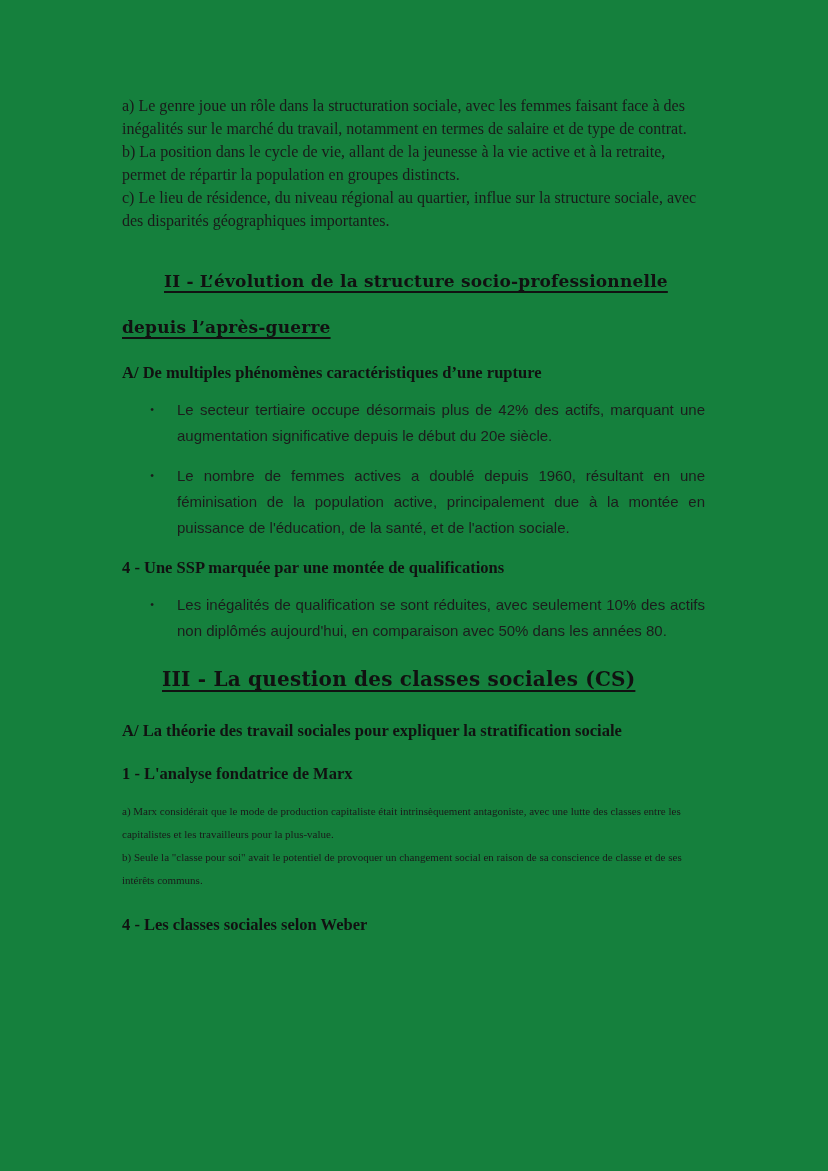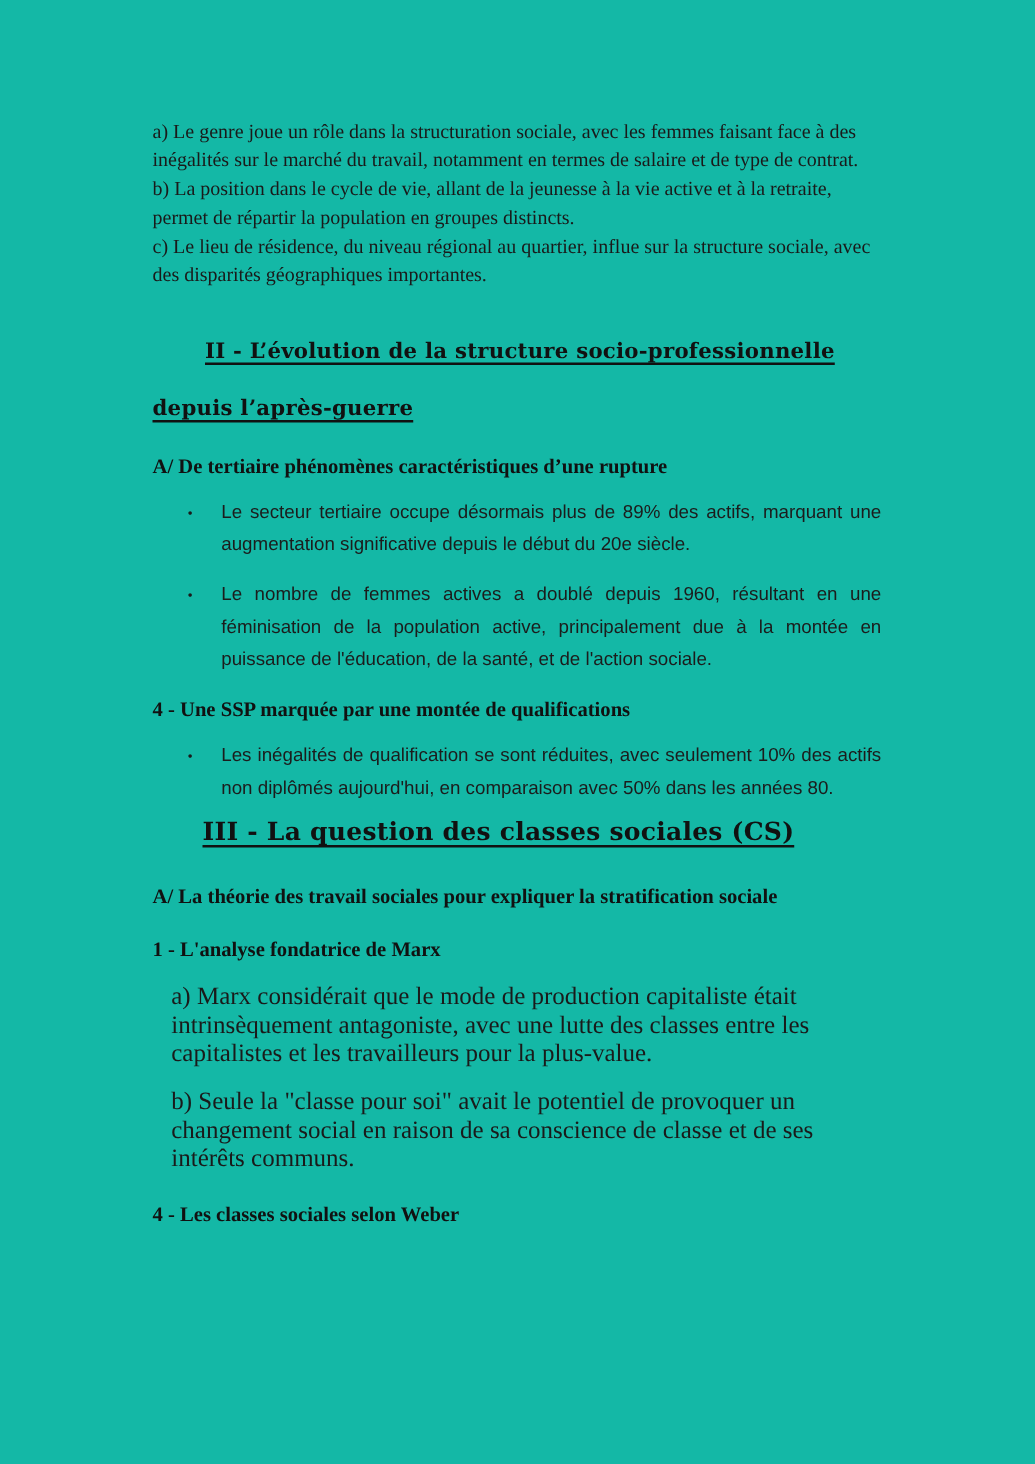--- a/index.html
+++ b/index.html
@@ -4,21 +4,21 @@
 <style>
   html, body {
     margin: 0;
     padding: 0;
     background: #ffffff;
   }
   .page {
     position: relative;
     width: 828px;
     height: 1171px;
-    background: #14b8a6;
+    background: #15803d;
     color: #1a1a1a;
     overflow: hidden;
     font-family: "Liberation Serif", serif;
   }
   .content {
     padding: 94px 123px 0 122px;
   }
 
   
   .intro p {
@@ -40,21 +40,21 @@
   }
   .sec-title.sec2 {
     margin-top: 26px;
     font-size: 17px;
     font-weight: 600;
     line-height: 46px;
     text-indent: 42px;
     letter-spacing: 0.2px;
   }
   .sec-title.sec3 {
-    margin-top: 6px;
+    margin-top: 20px;
     font-size: 20px;
     font-weight: 700;
     line-height: 30px;
     text-indent: 40px;
     letter-spacing: 0.2px;
   }
 
   
   .part-heading {
     margin: 0;
@@ -95,47 +95,47 @@
     flex: 1 1 auto;
     font-family: "Liberation Sans", sans-serif;
     font-size: 15px;
     line-height: 26px;
     text-align: justify;
     color: #1c1c1c;
   }
 
   
   .body-par {
-    margin: 15px;
-    font-size: 20px;
+    margin: 0;
+    font-size: 11px;
     line-height: 23px;
     font-family: "Liberation Serif", serif;
     color: #1a1a1a;
   }
   .body-group { margin-top: 16px; }
 </style>
 </head>
 <body>
 
 <div class="page">
   <div class="content">
 
     <div class="intro">
       <p>a) Le genre joue un rôle dans la structuration sociale, avec les femmes faisant face à des inégalités sur le marché du travail, notamment en termes de salaire et de type de contrat.</p>
       <p>b) La position dans le cycle de vie, allant de la jeunesse à la vie active et à la retraite, permet de répartir la population en groupes distincts.</p>
       <p>c) Le lieu de résidence, du niveau régional au quartier, influe sur la structure sociale, avec des disparités géographiques importantes.</p>
     </div>
 
     <h1 class="sec-title sec2">II - L’évolution de la structure socio-professionnelle depuis l’après-guerre</h1>
 
-    <h2 class="part-heading pa1">A/ De tertiaire phénomènes caractéristiques d’une rupture</h2>
+    <h2 class="part-heading pa1">A/ De multiples phénomènes caractéristiques d’une rupture</h2>
 
     <div class="bullet-item">
       <span class="bullet-dot">•</span>
-      <div class="bullet-text">Le secteur tertiaire occupe désormais plus de 89% des actifs, marquant une augmentation significative depuis le début du 20e siècle.</div>
+      <div class="bullet-text">Le secteur tertiaire occupe désormais plus de 42% des actifs, marquant une augmentation significative depuis le début du 20e siècle.</div>
     </div>
 
     <div class="bullet-item">
       <span class="bullet-dot">•</span>
       <div class="bullet-text">Le nombre de femmes actives a doublé depuis 1960, résultant en une féminisation de la population active, principalement due à la montée en puissance de l'éducation, de la santé, et de l'action sociale.</div>
     </div>
 
     <h3 class="num-heading nh-tight">4 - Une SSP marquée par une montée de qualifications</h3>
     <div class="bullet-item">
       <span class="bullet-dot">•</span>

